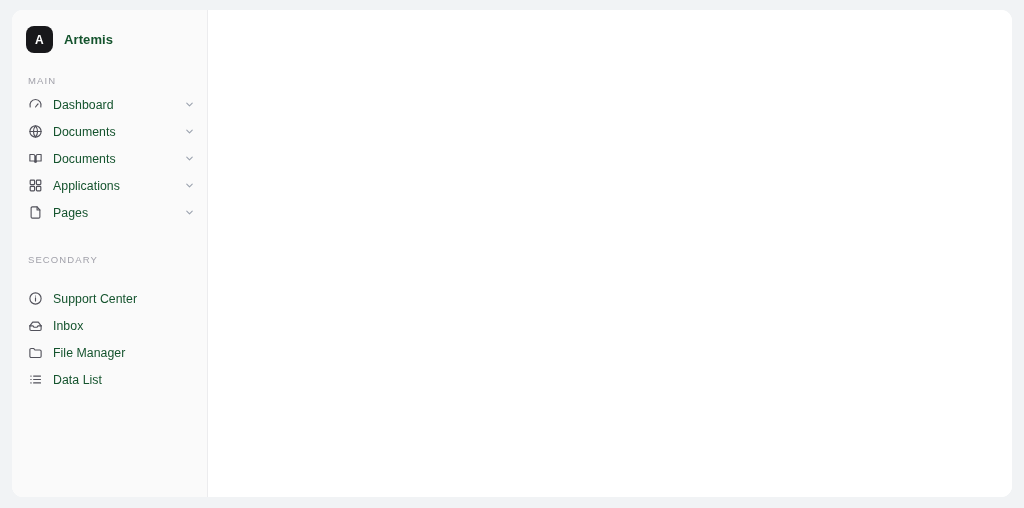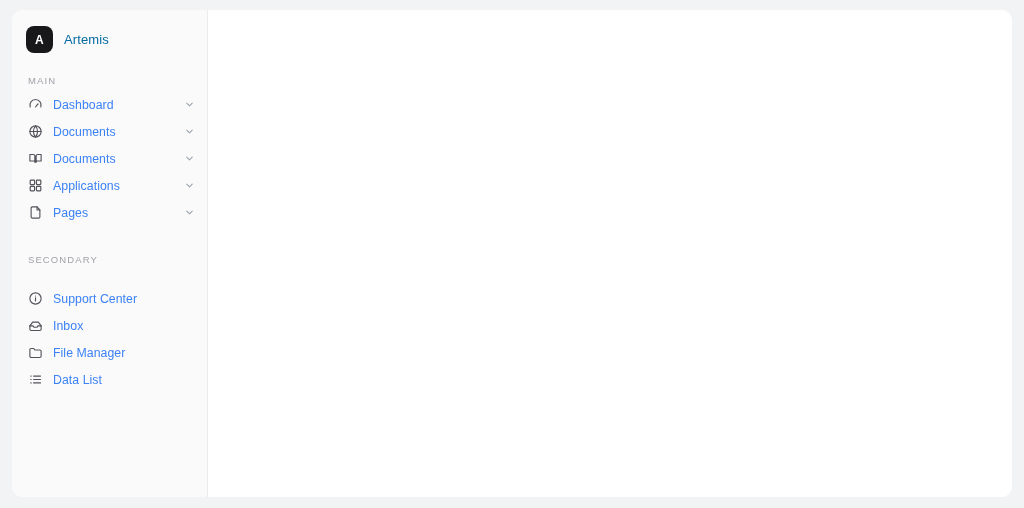--- a/index.html
+++ b/index.html
@@ -48,22 +48,22 @@
     color: #ffffff;
     font-size: 12px;
     font-weight: bold;
     display: flex;
     align-items: center;
     justify-content: center;
     letter-spacing: .2px;
   }
   .brand-name {
     font-size: 13px;
-    font-weight: normal;
-    color: #0369a1;
+    font-weight: bold;
+    color: #14532d;
     letter-spacing: .1px;
   }
   .section-label {
     font-size: 9.5px;
     letter-spacing: 1.1px;
     color: #a1a1aa;
     text-transform: uppercase;
     padding-left: 16px;
   }
   .section-main-label { margin-top: 22px; margin-bottom: 5px; }
@@ -89,21 +89,21 @@
     flex: 0 0 15px;
     display: flex;
     align-items: center;
     justify-content: center;
     color: #52525b;
     margin-right: 10px;
   }
   .nav-icon svg { display: block; }
   .nav-label {
     font-size: 12.3px;
-    color: #3b82f6;
+    color: #14532d;
     flex: 1 1 auto;
     white-space: nowrap;
     letter-spacing: .05px;
   }
   .nav-chevron {
     width: 11px;
     height: 11px;
     flex: 0 0 11px;
     color: #9ca3af;
     display: flex;

